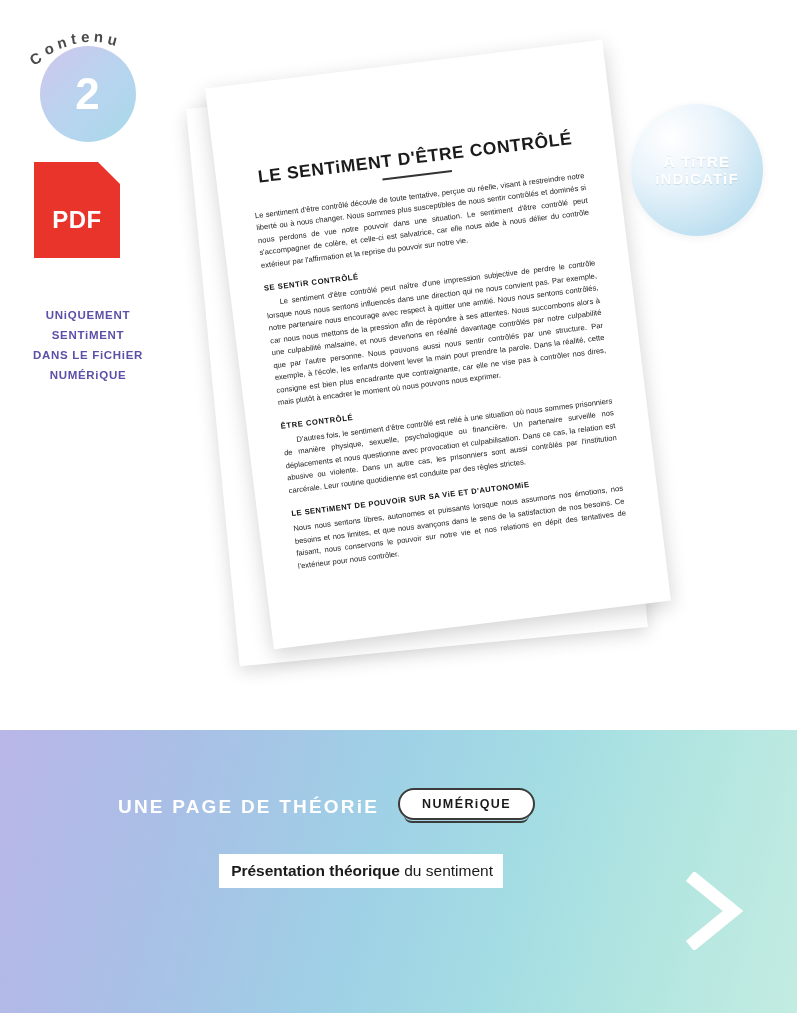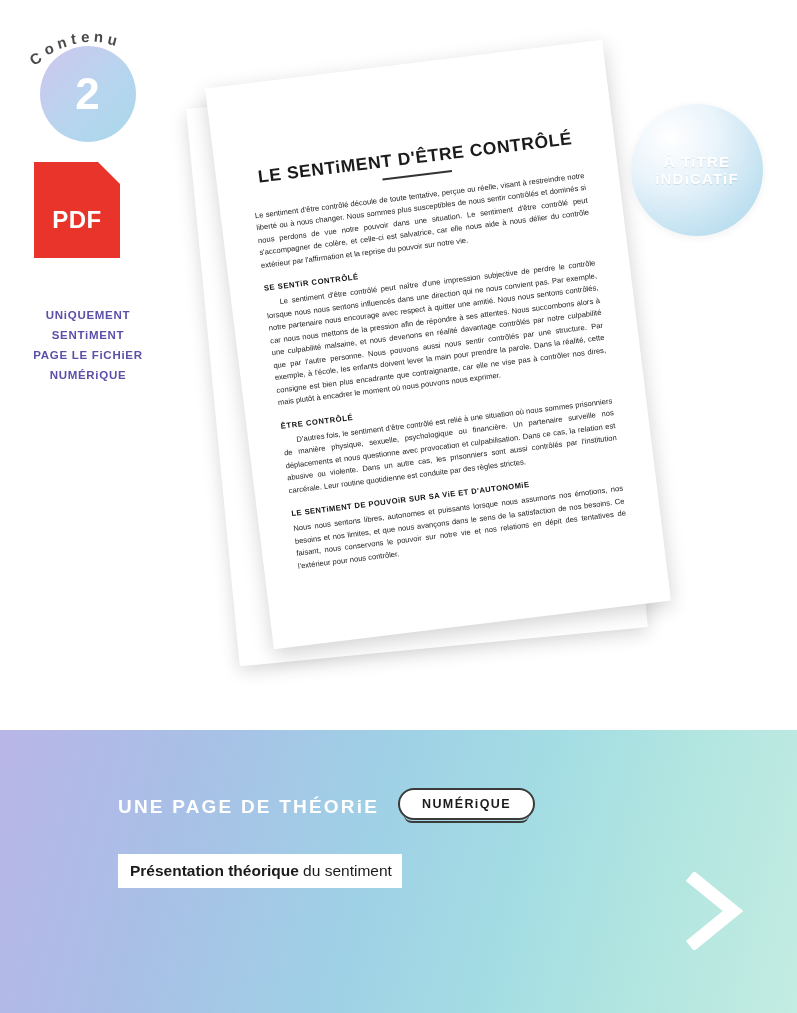--- a/index.html
+++ b/index.html
@@ -192,20 +192,21 @@
     top: 730px;
     width: 797px;
     height: 283px;
     background: linear-gradient(105deg,
       #b9b6e8 0%,
       #a9bfe6 22%,
       #9fd0e6 45%,
       #a4dde3 65%,
       #b3e6e0 82%,
       #c3ece2 100%);
+    text-align: right;
   }
   .band-title {
     position: absolute;
     left: 118px;
     top: 66px;
     color: #ffffff;
     font-size: 19px;
     font-weight: bold;
     letter-spacing: 2.2px;
   }
@@ -279,21 +280,21 @@
     </div>
 
     <div class="pdf-icon">
       <div class="fold"></div>
       <div class="pdf-text">PDF</div>
     </div>
 
     <div class="pdf-note">
       <div>UNiQUEMENT</div>
       <div>SENTiMENT</div>
-      <div>PAGE LE FiCHiER</div>
+      <div>DANS LE FiCHiER</div>
       <div>NUMÉRiQUE</div>
     </div>
 
     <div class="paper-back"></div>
 
     <div class="paper-front">
       <div class="doc-title">LE SENTiMENT D'ÊTRE CONTRÔLÉ</div>
       <div class="doc-rule"></div>
 
       <div class="doc-p">Le sentiment d'être contrôlé découle de toute tentative, perçue ou réelle, visant à restreindre notre liberté ou à nous changer. Nous sommes plus susceptibles de nous sentir contrôlés et dominés si nous perdons de vue notre pouvoir dans une situation. Le sentiment d'être contrôlé peut s'accompagner de colère, et celle-ci est salvatrice, car elle nous aide à nous délier du contrôle extérieur par l'affirmation et la reprise du pouvoir sur notre vie.</div>

